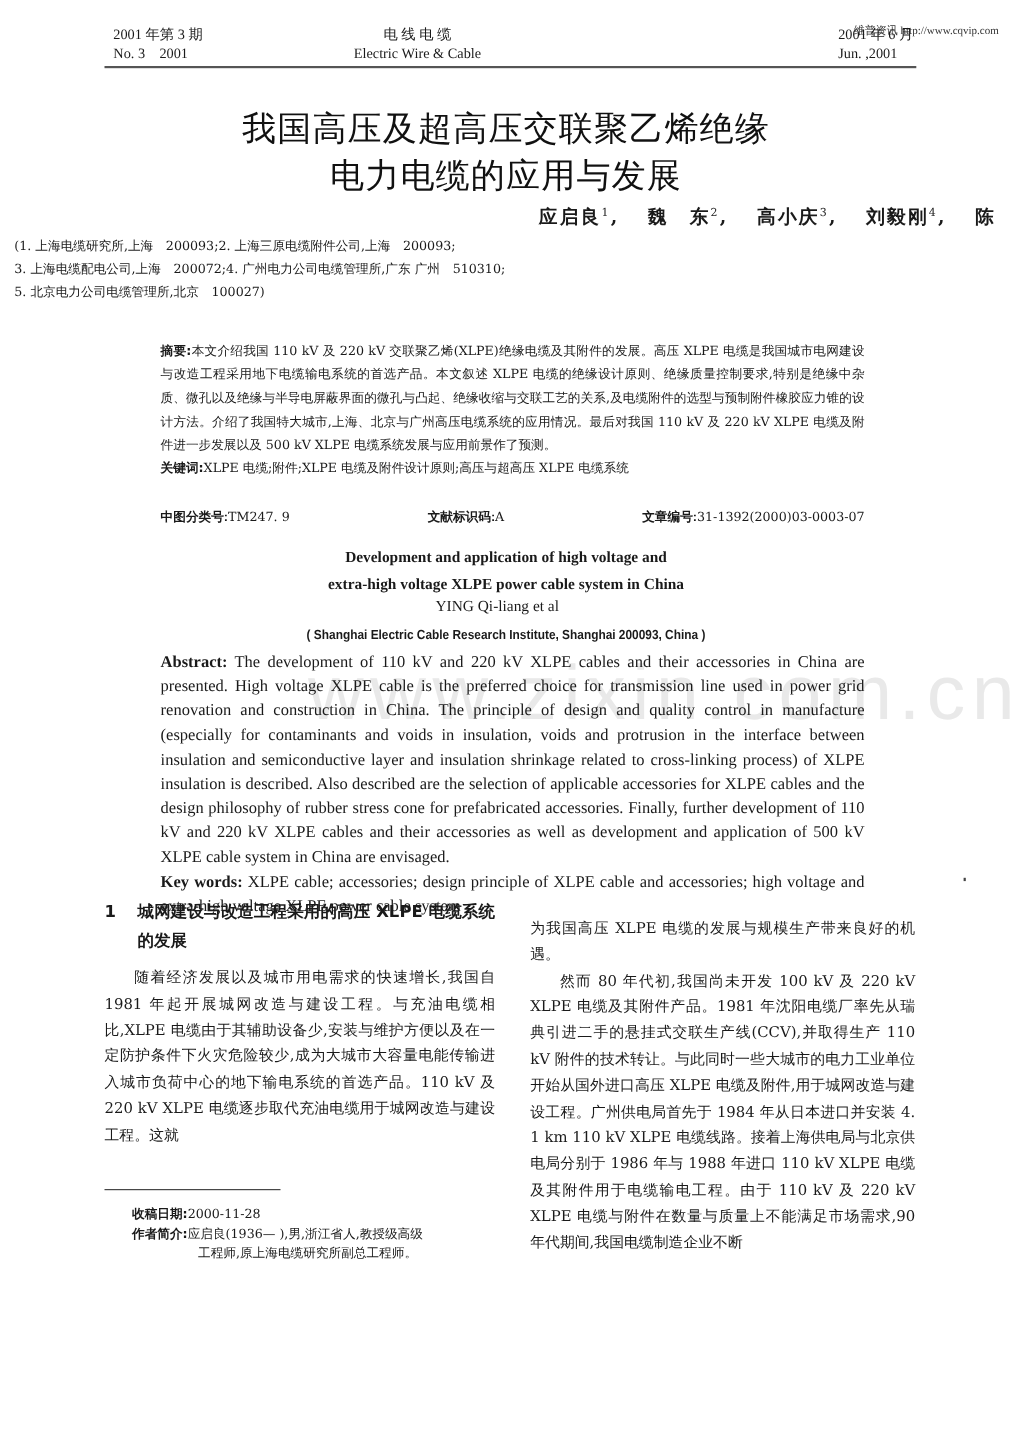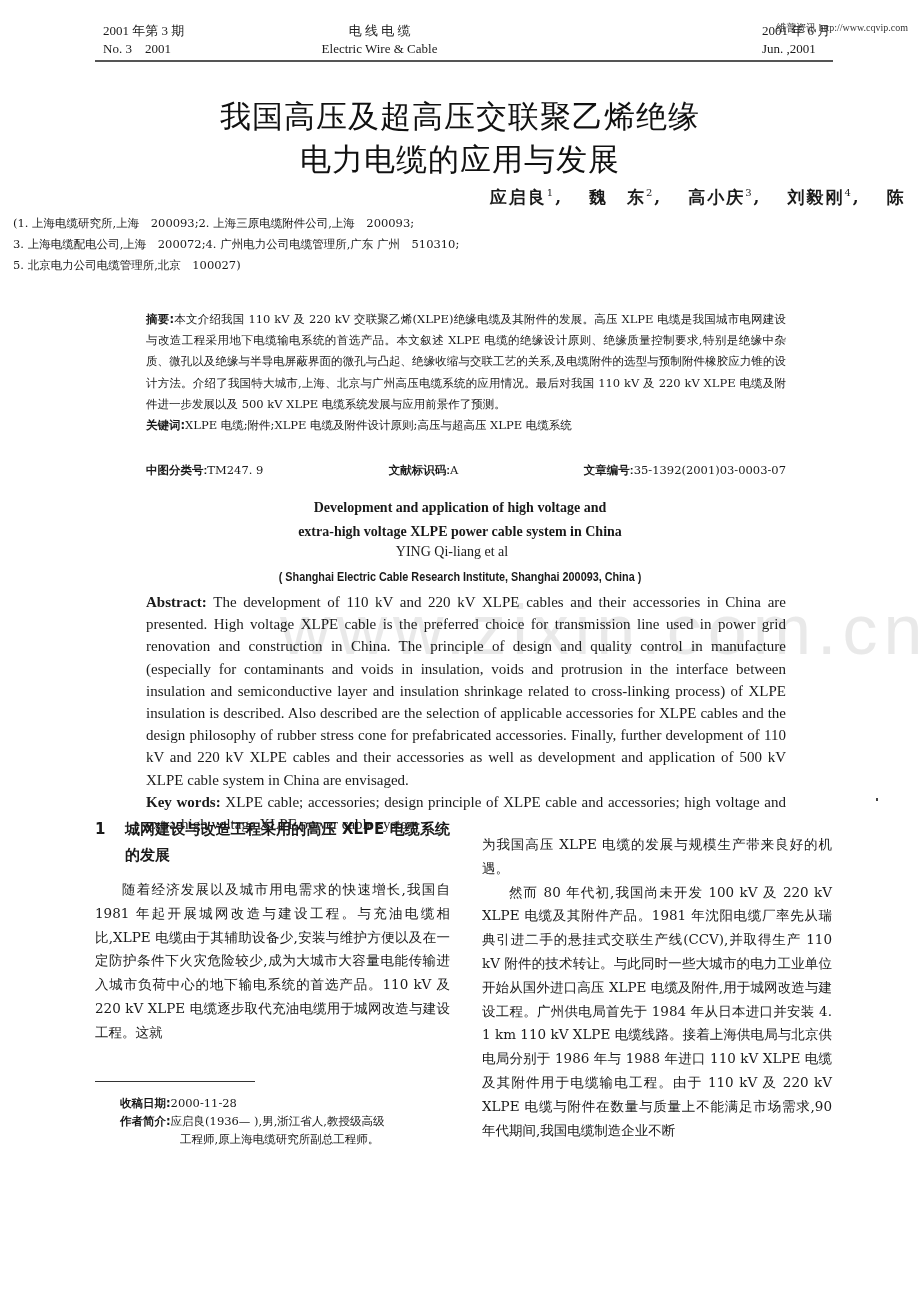--- a/index.html
+++ b/index.html
@@ -84,21 +84,21 @@
 </div>
 
 <div class="abs abs-cn">
   <div style="text-align:justify"><b>摘要:</b><span>本文介绍我国 110 kV 及 220 kV 交联聚乙烯(XLPE)绝缘电缆及其附件的发展。高压 XLPE 电缆是我国城市电网建设与改造工程采用地下电缆输电系统的首选产品。本文叙述 XLPE 电缆的绝缘设计原则、绝缘质量控制要求,特别是绝缘中杂质、微孔以及绝缘与半导电屏蔽界面的微孔与凸起、绝缘收缩与交联工艺的关系,及电缆附件的选型与预制附件橡胶应力锥的设计方法。介绍了我国特大城市,上海、北京与广州高压电缆系统的应用情况。最后对我国 110 kV 及 220 kV XLPE 电缆及附件进一步发展以及 500 kV XLPE 电缆系统发展与应用前景作了预测。</span></div>
   <div><b>关键词:</b><span>XLPE 电缆;附件;XLPE 电缆及附件设计原则;高压与超高压 XLPE 电缆系统</span></div>
 </div>
 
 <div class="abs meta-row">
   <span><b>中图分类号:</b><span>TM247. 9</span></span>
   <span><b>文献标识码:</b><span>A</span></span>
-  <span><b>文章编号:</b><span>35-1392(2001)03-0003-07</span></span>
+  <span><b>文章编号:</b><span>31-1392(2000)03-0003-07</span></span>
 </div>
 
 <div class="abs en-title">
   <div>Development and application of high voltage and</div>
   <div>extra-high voltage XLPE power cable system in China</div>
 </div>
 <div class="abs en-author">YING Qi-liang et al</div>
 <div class="abs en-affil">( Shanghai Electric Cable Research Institute, Shanghai 200093, China )</div>
 
 <div class="abs watermark">www.zixin.com.cn</div>

